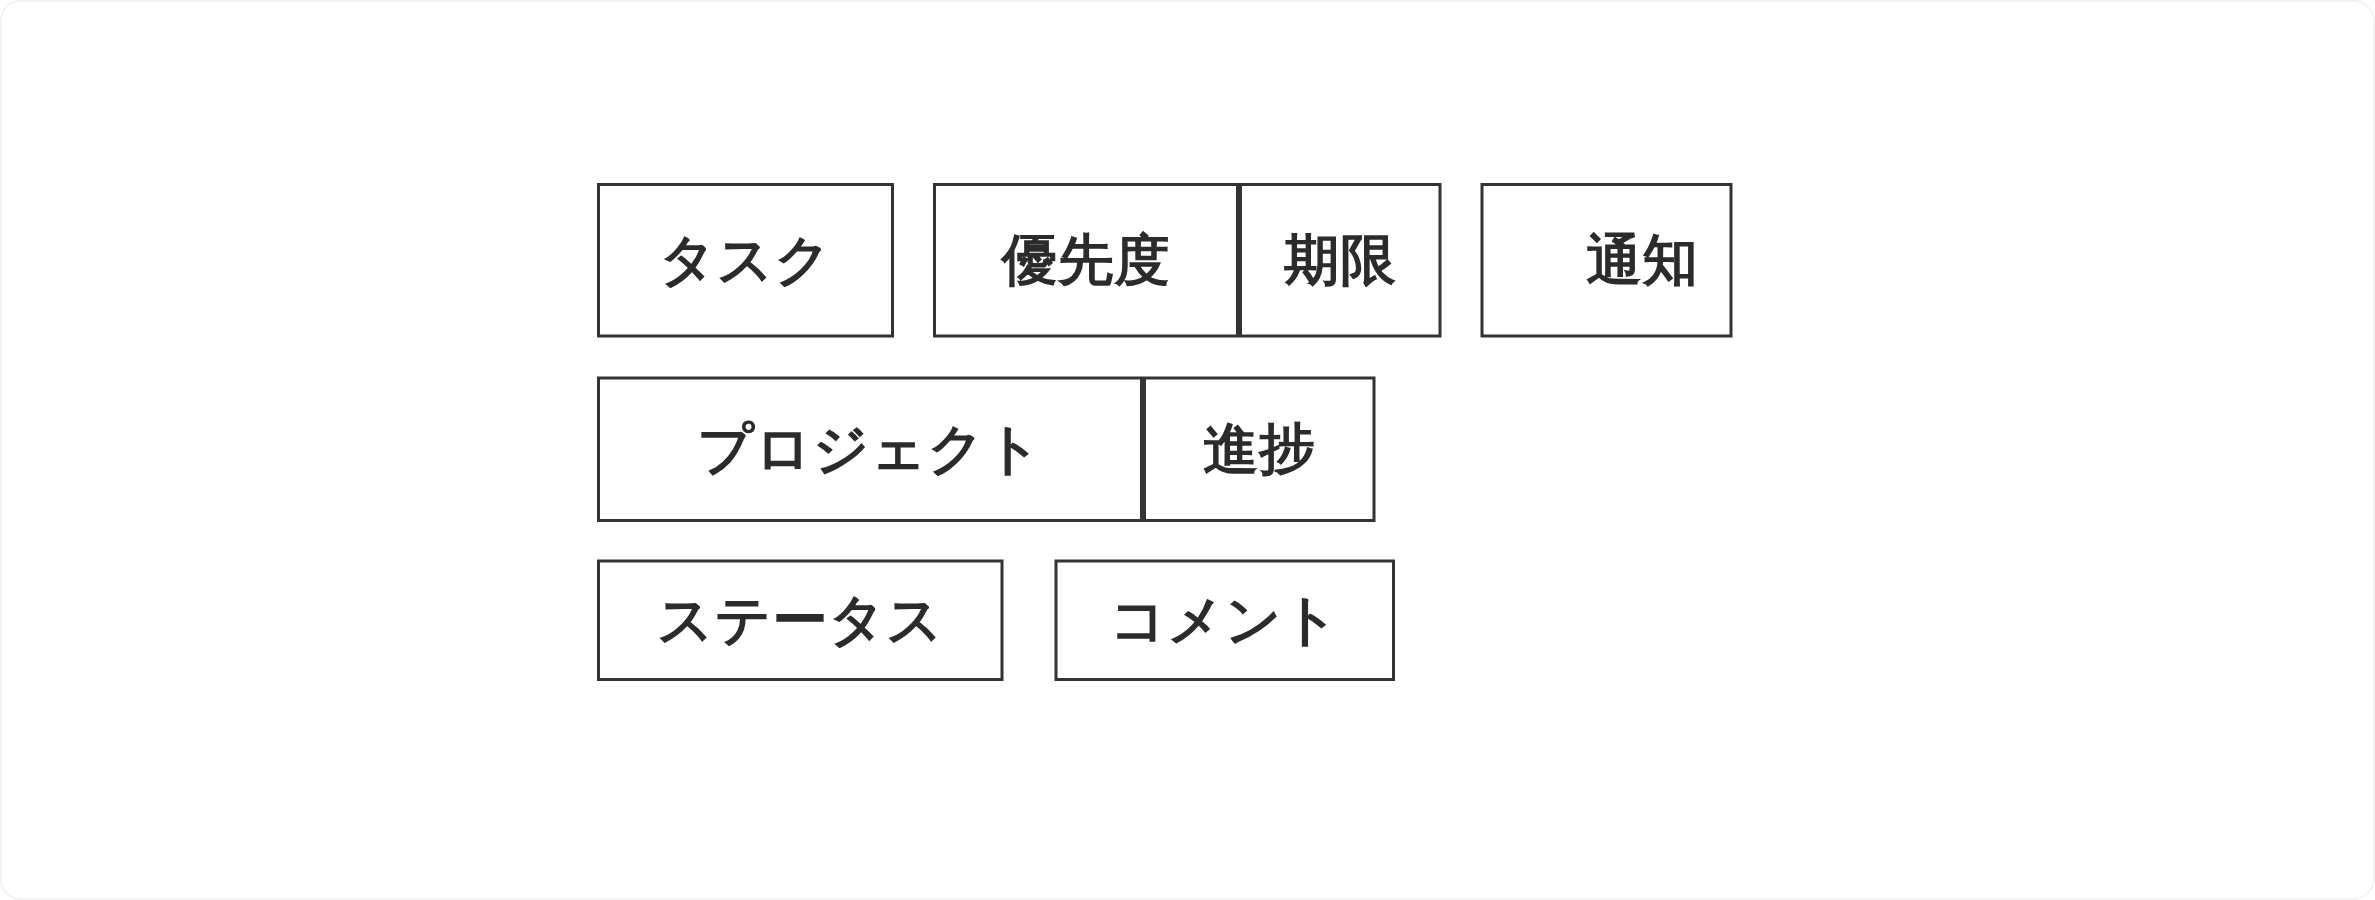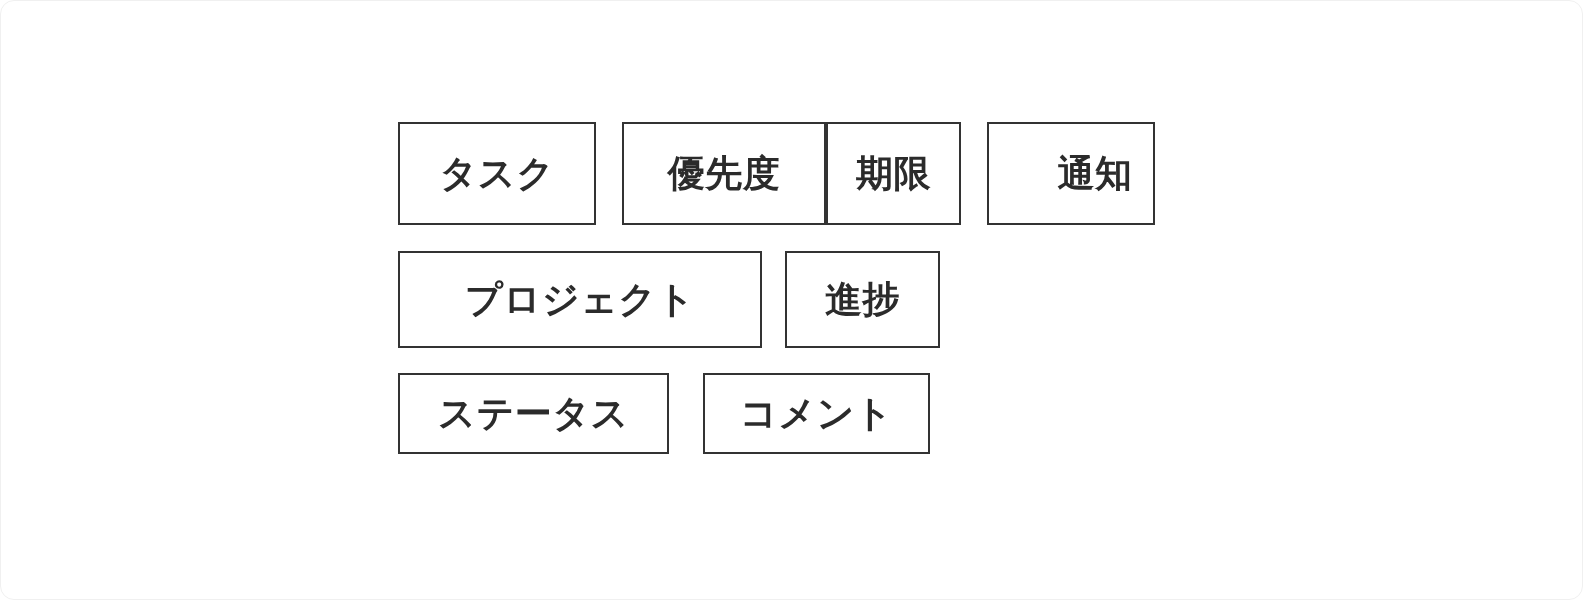--- a/index.html
+++ b/index.html
@@ -62,21 +62,21 @@
   
   .tag-row-1 .tag-box { height: 103px; font-size: 37px; }
   .tag-row-1 .tag-box:nth-child(1) { width: 198px; }
   .tag-row-1 .tag-box:nth-child(2) { width: 204px; margin-left: 26px; }
   .tag-row-1 .tag-box:nth-child(3) { width: 135px; }
   .tag-row-1 .tag-box:nth-child(4) { width: 168px; margin-left: 26px; padding-left: 48px; }
 
   
   .tag-row-2 .tag-box { height: 97px; font-size: 37px; }
   .tag-row-2 .tag-box:nth-child(1) { width: 364px; }
-  .tag-row-2 .tag-box:nth-child(2) { width: 155px; margin-left: 23px; }
+  .tag-row-2 .tag-box:nth-child(2) { width: 155px; }
   .tag-row-2 .tag-box:nth-child(3) { width: 244px; margin-left: 26px; }
 
   
   .tag-row-3 .tag-box { height: 81px; font-size: 37px; }
   .tag-row-3 .tag-box:nth-child(1) { width: 271px; }
   .tag-row-3 .tag-box:nth-child(2) { width: 227px; margin-left: 34px; }
 </style>
 </head>
 <body>
 

